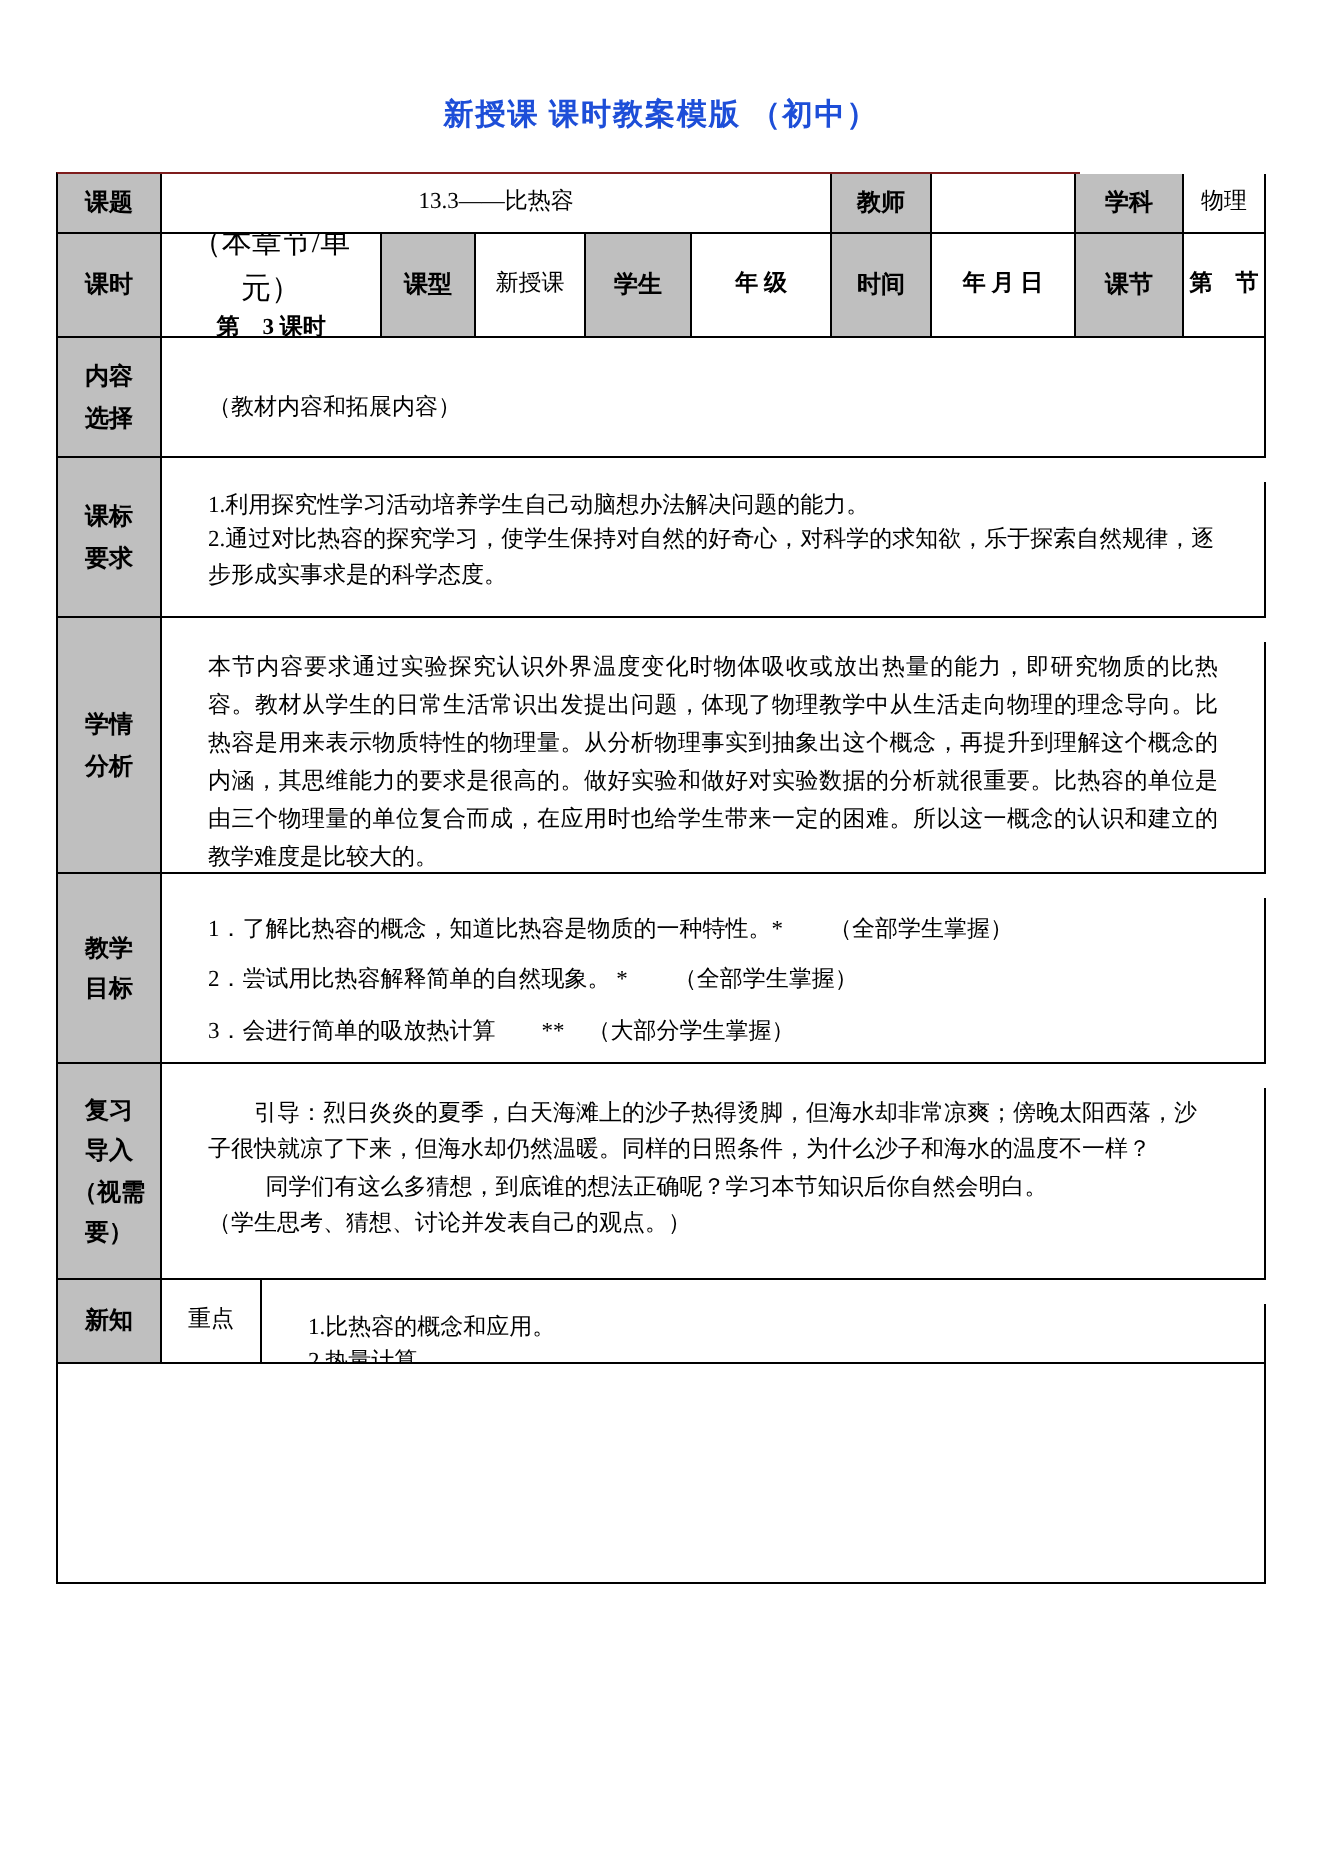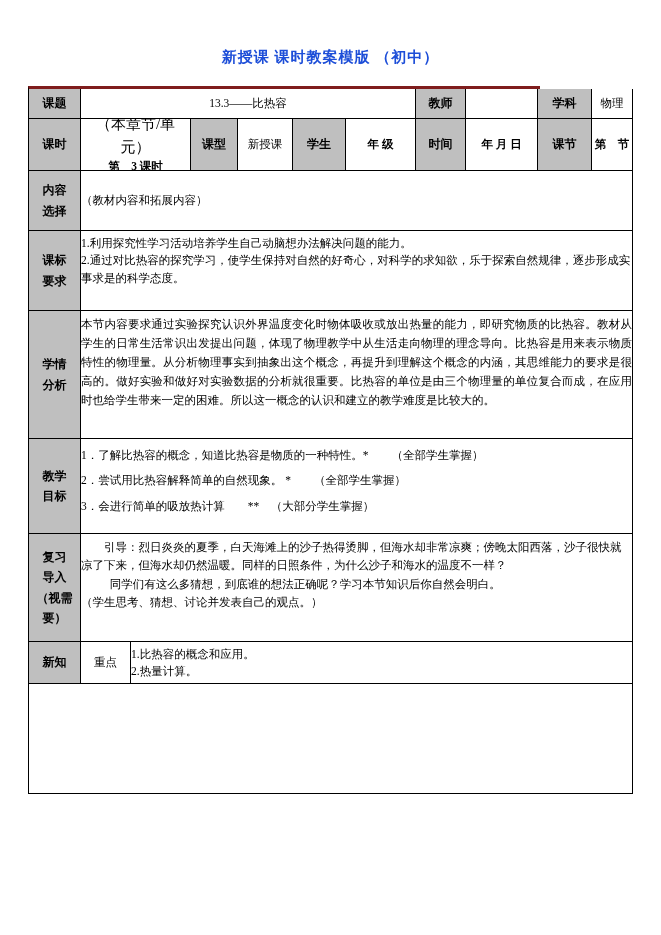--- a/index.html
+++ b/index.html
@@ -14,21 +14,21 @@
     padding-top: 48px;
     text-align: center;
     color: #1d4ed8;
     font-size: 15px;
     font-weight: bold;
     letter-spacing: 1px;
   }
   .doc-table {
     margin: 19px 0 0 28px;
     width: 512px;
-    border-top: 3px solid #7f1d1d;
+    border-top: 1px solid #7f1d1d;
     border-left: 1px solid #000;
   }
   .tr { display: flex; width: 604px; }
   .td {
     flex: 0 0 auto;
     border-right: 1px solid #000;
     border-bottom: 1px solid #000;
     overflow: hidden;
     font-size: 11.5px;
     line-height: 1.5;
@@ -37,21 +37,21 @@
     background: #BFBFBF;
     font-weight: bold;
     font-size: 12px;
     display: flex; flex-direction: column;
     align-items: center; justify-content: center;
     text-align: center;
     line-height: 1.7;
   }
   .vcenter { display: flex; align-items: center; justify-content: center; text-align: center; }
   .vcol    { display: flex; flex-direction: column; align-items: center; justify-content: center; text-align: center; }
-  .pad     { padding: 4px 0; }
+  .pad     { padding: 4px 23px; margin-top: 12px; }
   .bold    { font-weight: bold; }
   .small   { font-size: 15px; }
   .justify { text-align: justify; }
   .objline { margin: 4px 0 8px 0; }
   .indent2  { text-indent: 2em; }
   .indent25 { text-indent: 2.5em; }
 
   
   .w41{width:41px}.w47{width:47px}.w50{width:50px}.w52{width:52px}.w53{width:53px}
   .w54{width:54px}.w55{width:55px}.w70{width:70px}.w72{width:72px}.w110{width:110px}

